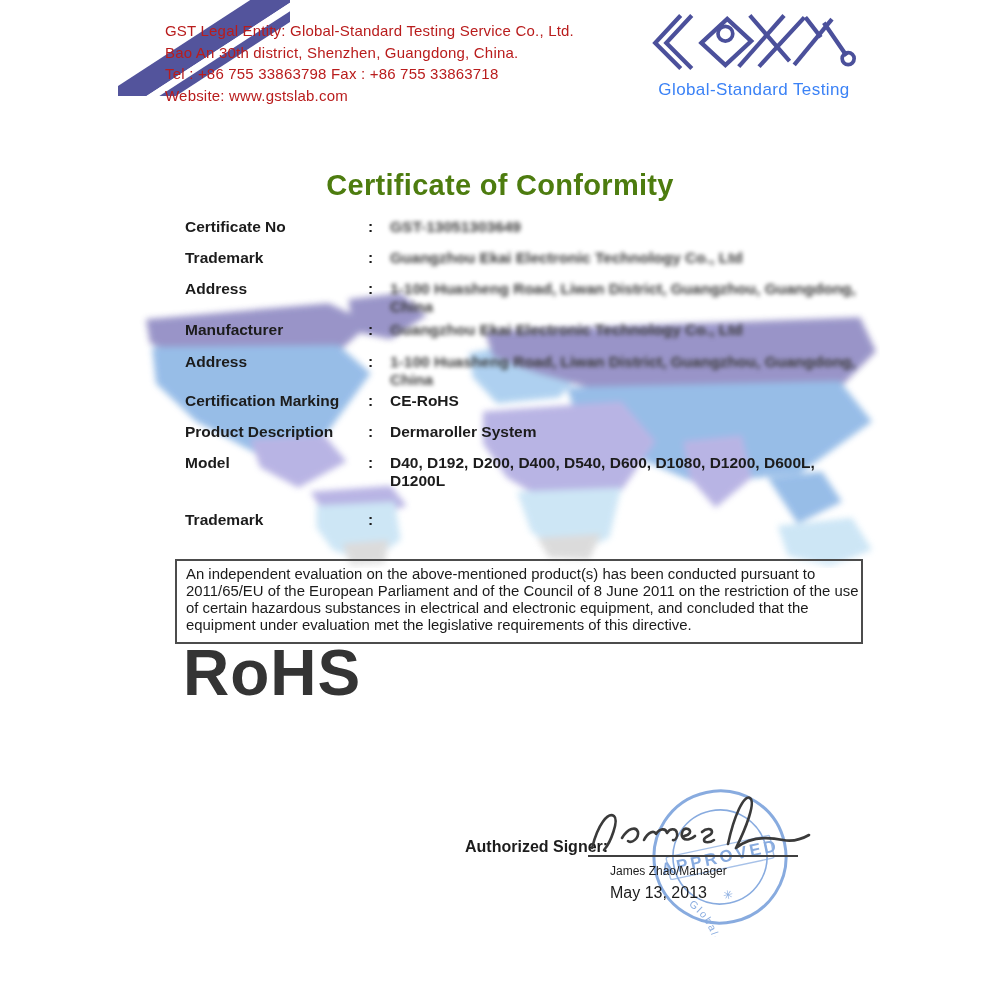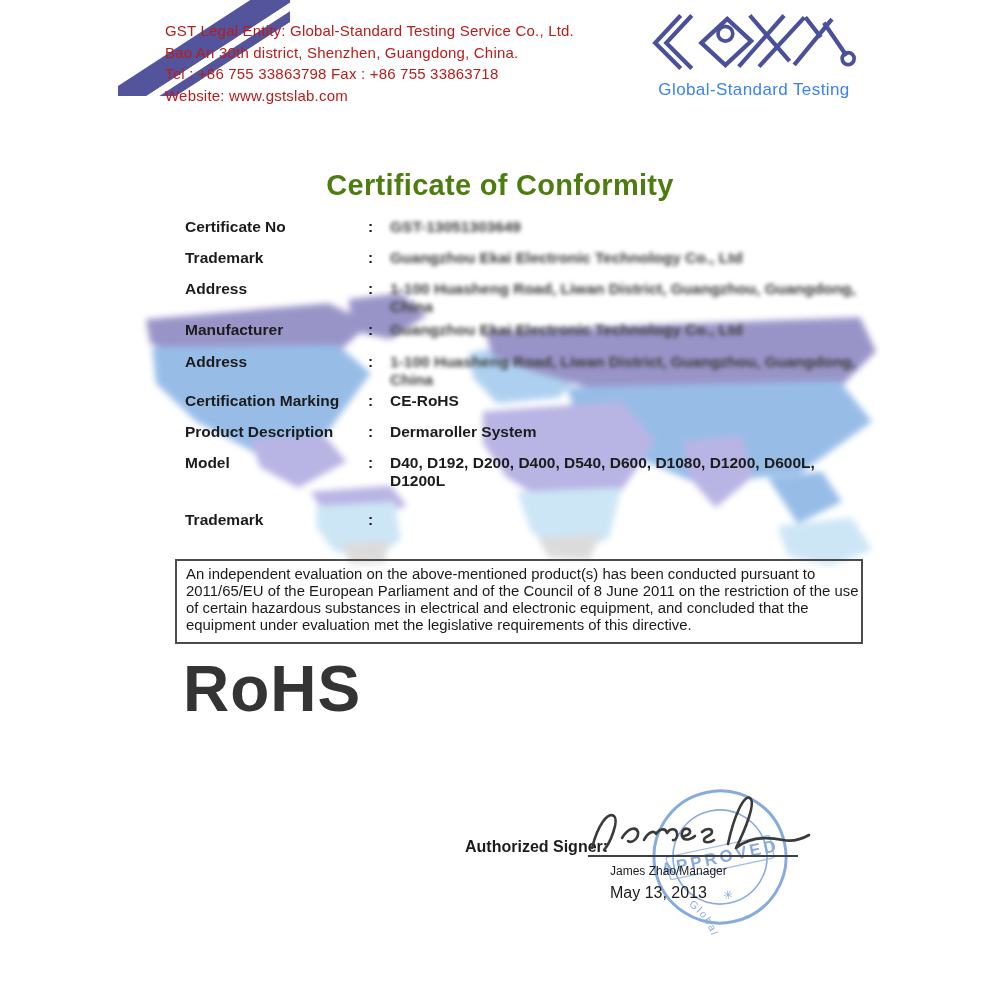--- a/index.html
+++ b/index.html
@@ -36,21 +36,21 @@
   .f-value.blurred{filter:blur(2.3px);font-weight:600;color:#3a3a3a;}
   .r0{top:218px}.r1{top:249px}.r2{top:280px}.r3{top:321px}.r4{top:353px}
   .r5{top:392px}.r6{top:423px}.r7{top:454px}.r8{top:511px}
 
   
   .statement-box{position:absolute;left:175px;top:559px;width:675px;z-index:2;
                  border:2px solid #4c4c4c;padding:5px 0 8px 9px;
                  font-size:14.9px;line-height:17px;color:#1b1b1b;background:rgba(255,255,255,.25);}
 
   
-  .rohs{position:absolute;left:183px;top:652px;font-size:64px;font-weight:bold;
+  .rohs{position:absolute;left:183px;top:636px;font-size:64px;font-weight:bold;
         color:#343434;letter-spacing:1px;z-index:2;}
 
   
   .stamp-svg{position:absolute;left:640px;top:777px;width:160px;height:160px;z-index:1;opacity:.8;}
   .signer-label{position:absolute;left:465px;top:838px;font-size:16px;font-weight:bold;z-index:2;white-space:nowrap;}
   .signature-line{position:absolute;left:588px;top:855px;width:210px;border-top:2.5px solid #3f3f3f;z-index:2;}
   .signature-svg{position:absolute;left:578px;top:786px;width:235px;height:76px;z-index:3;}
   .signer-name{position:absolute;left:610px;top:864px;font-size:12px;font-weight:normal;z-index:2;white-space:nowrap;}
   .signer-date{position:absolute;left:610px;top:884px;font-size:16px;font-weight:normal;z-index:2;white-space:nowrap;}
 </style>

